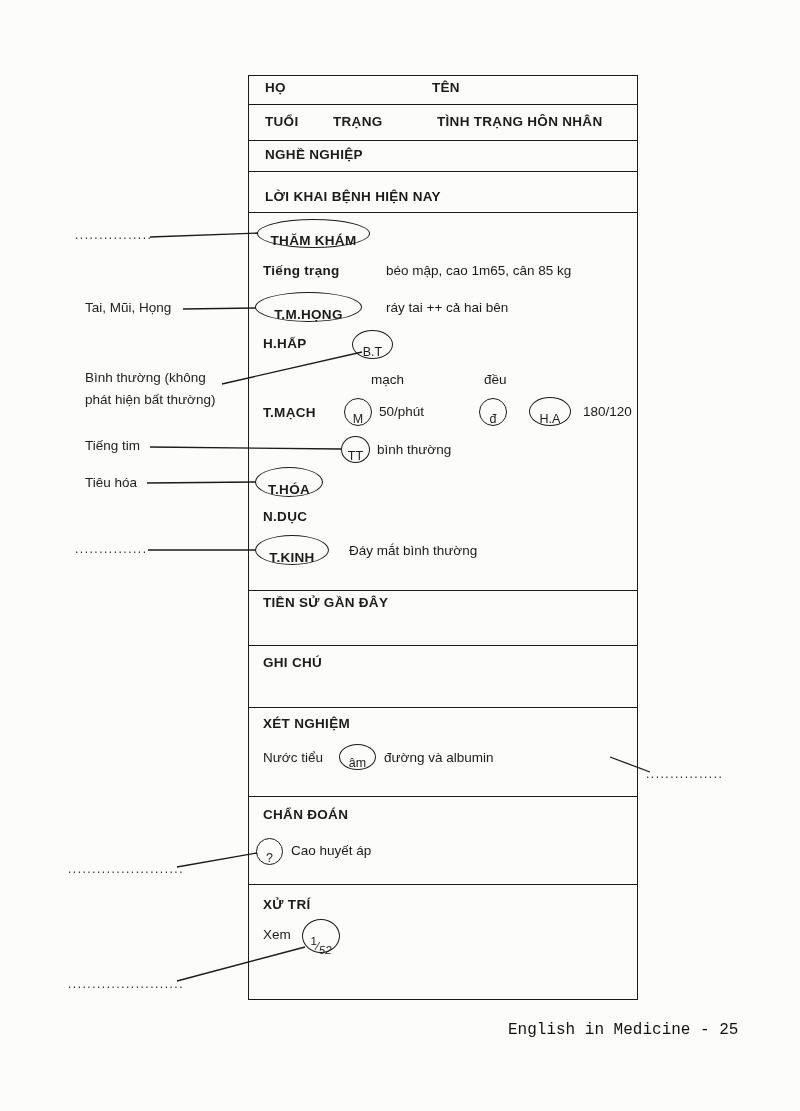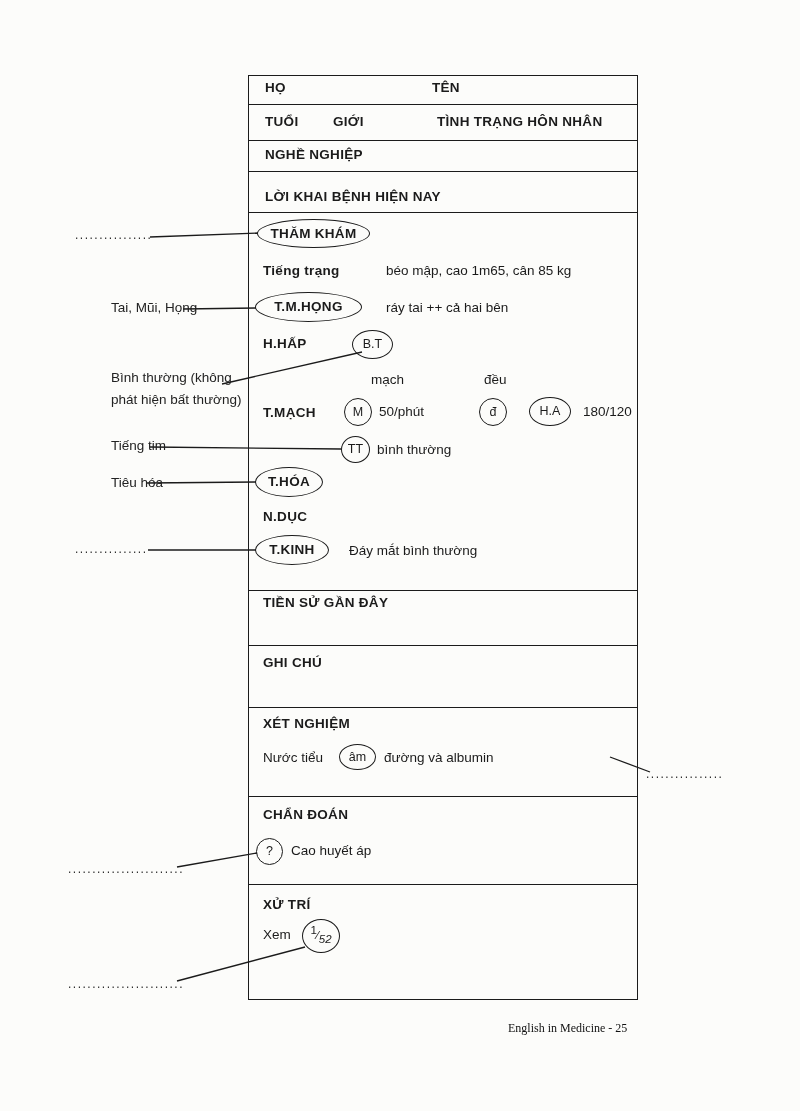--- a/index.html
+++ b/index.html
@@ -8,27 +8,27 @@
     position:relative; width:800px; height:1111px;
     background:#fcfcfa; overflow:hidden;
     font-family:"Liberation Sans", sans-serif; color:#1b1b1b;
   }
   .t { position:absolute; white-space:nowrap; font-size:13.5px; line-height:1.2; }
   .b { font-weight:bold; letter-spacing:0.3px; }
   .form-box { position:absolute; left:248px; top:75px; width:390px; height:925px;
               border:1.7px solid #1b1b1b; background:transparent; }
   .hr { position:absolute; left:248px; width:390px; height:0; border-top:1.5px solid #1b1b1b; }
   .circle { position:absolute; border:1.4px solid #1b1b1b; border-radius:50%;
-            display:flex; align-items:center; justify-content:center;
+            display:flex; align-items:flex-end; justify-content:center;
             font-size:12.5px; line-height:1; background:transparent; }
   .circle.lbl { font-weight:bold; font-size:13.5px; letter-spacing:0.3px; }
   .dots { position:absolute; font-size:12px; letter-spacing:1.5px; color:#2a2a2a; white-space:nowrap; }
-  .ann { position:absolute; font-size:13.5px; color:#222; white-space:nowrap;margin-left:26px; }
-  .footer { position:absolute; left:508px; top:1021px; font-family:Liberation Serif, serif;
-            font-size:12px; color:#111; white-space:nowrap; }
+  .ann { position:absolute; font-size:13.5px; color:#222; white-space:nowrap; }
+  .footer { position:absolute; left:508px; top:1021px; font-family:Liberation Mono, monospace;
+            font-size:16px; color:#111; white-space:nowrap; }
   svg.connectors { position:absolute; left:0; top:0; width:800px; height:1111px; pointer-events:none; }
   .frac { font-size:11.5px; }
   .frac .num { position:relative; top:-5px; }
   .frac .den { position:relative; top:4px;font-style:italic; }
 </style>
 </head>
 <body>
 
 <div class="page">
 
@@ -52,21 +52,21 @@
   <div class="hr" style="top:212px"></div>
   <div class="hr" style="top:590px"></div>
   <div class="hr" style="top:645px"></div>
   <div class="hr" style="top:707px"></div>
   <div class="hr" style="top:796px"></div>
   <div class="hr" style="top:884px"></div>
 
   <span class="t b" style="left:265px;top:80px">HỌ</span>
   <span class="t b" style="left:432px;top:80px">TÊN</span>
   <span class="t b" style="left:265px;top:114px">TUỔI</span>
-  <span class="t b" style="left:333px;top:114px">GIỚI</span>
+  <span class="t b" style="left:333px;top:114px">TRẠNG</span>
   <span class="t b" style="left:437px;top:114px">TÌNH TRẠNG HÔN NHÂN</span>
   <span class="t b" style="left:265px;top:147px">NGHỀ NGHIỆP</span>
   <span class="t b" style="left:265px;top:189px">LỜI KHAI BỆNH HIỆN NAY</span>
 
   <span class="circle lbl" style="left:257px;top:219px;width:113px;height:29px">
       <span>THĂM KHÁM</span>
     </span>
 
   <span class="t b" style="left:263px;top:263px">Tiếng trạng</span>
   <span class="t" style="left:386px;top:263px">béo mập, cao 1m65, cân 85 kg</span>

